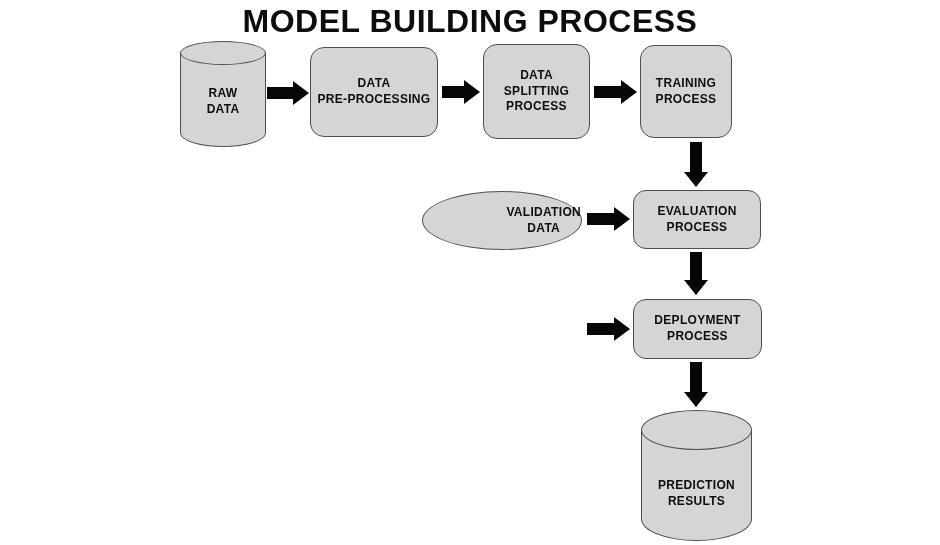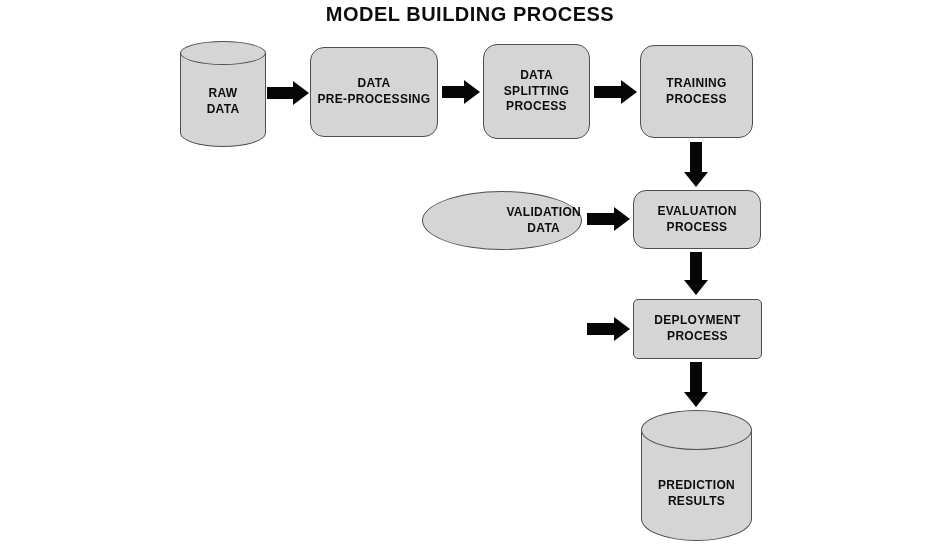--- a/index.html
+++ b/index.html
@@ -20,21 +20,21 @@
     background: var(--background);
     overflow: hidden;
   }
 
   .diagram-title {
     position: absolute;
     top: 3px;
     left: 0;
     width: 940px;
     text-align: center;
-    font-size: 20px;
+    font-size: 32px;
     font-weight: bold;
     letter-spacing: 0.5px;
     color: var(--text);
   }
 
   .node { position: absolute; }
 
   .label {
     white-space: pre-line;
     text-align: center;
@@ -143,21 +143,21 @@
     <span class="label">DATA
 SPLITTING
 PROCESS</span>
   </div>
 
   <div class="arrow-right" style="left:594px; top:80px; width:43px;">
     <i class="shaft"></i>
     <i class="head"></i>
   </div>
 
-  <div class="node process" style="left:640px; top:45px; width:113px; height:93px;">
+  <div class="node process" style="left:640px; top:45px; width:92px; height:93px;">
     <span class="label">TRAINING
 PROCESS</span>
   </div>
 
   <div class="arrow-down" style="left:684px; top:142px; height:45px;">
     <i class="shaft"></i>
     <i class="head"></i>
   </div>
 
   <div class="node ellipse" style="left:422px; top:191px; width:160px; height:59px;">
@@ -179,21 +179,21 @@
     <i class="shaft"></i>
     <i class="head"></i>
   </div>
 
 
   <div class="arrow-right" style="left:587px; top:317px; width:43px;">
     <i class="shaft"></i>
     <i class="head"></i>
   </div>
 
-  <div class="node process" style="left:633px; top:299px; width:129px; height:60px; border-radius:5px;">
+  <div class="node process" style="left:633px; top:299px; width:129px; height:60px; border-radius:13px;">
     <span class="label">DEPLOYMENT
 PROCESS</span>
   </div>
 
   <div class="arrow-down" style="left:684px; top:362px; height:45px;">
     <i class="shaft"></i>
     <i class="head"></i>
   </div>
 
   <div class="node cylinder" style="left:641px; top:410px; width:111px; height:131px;">

